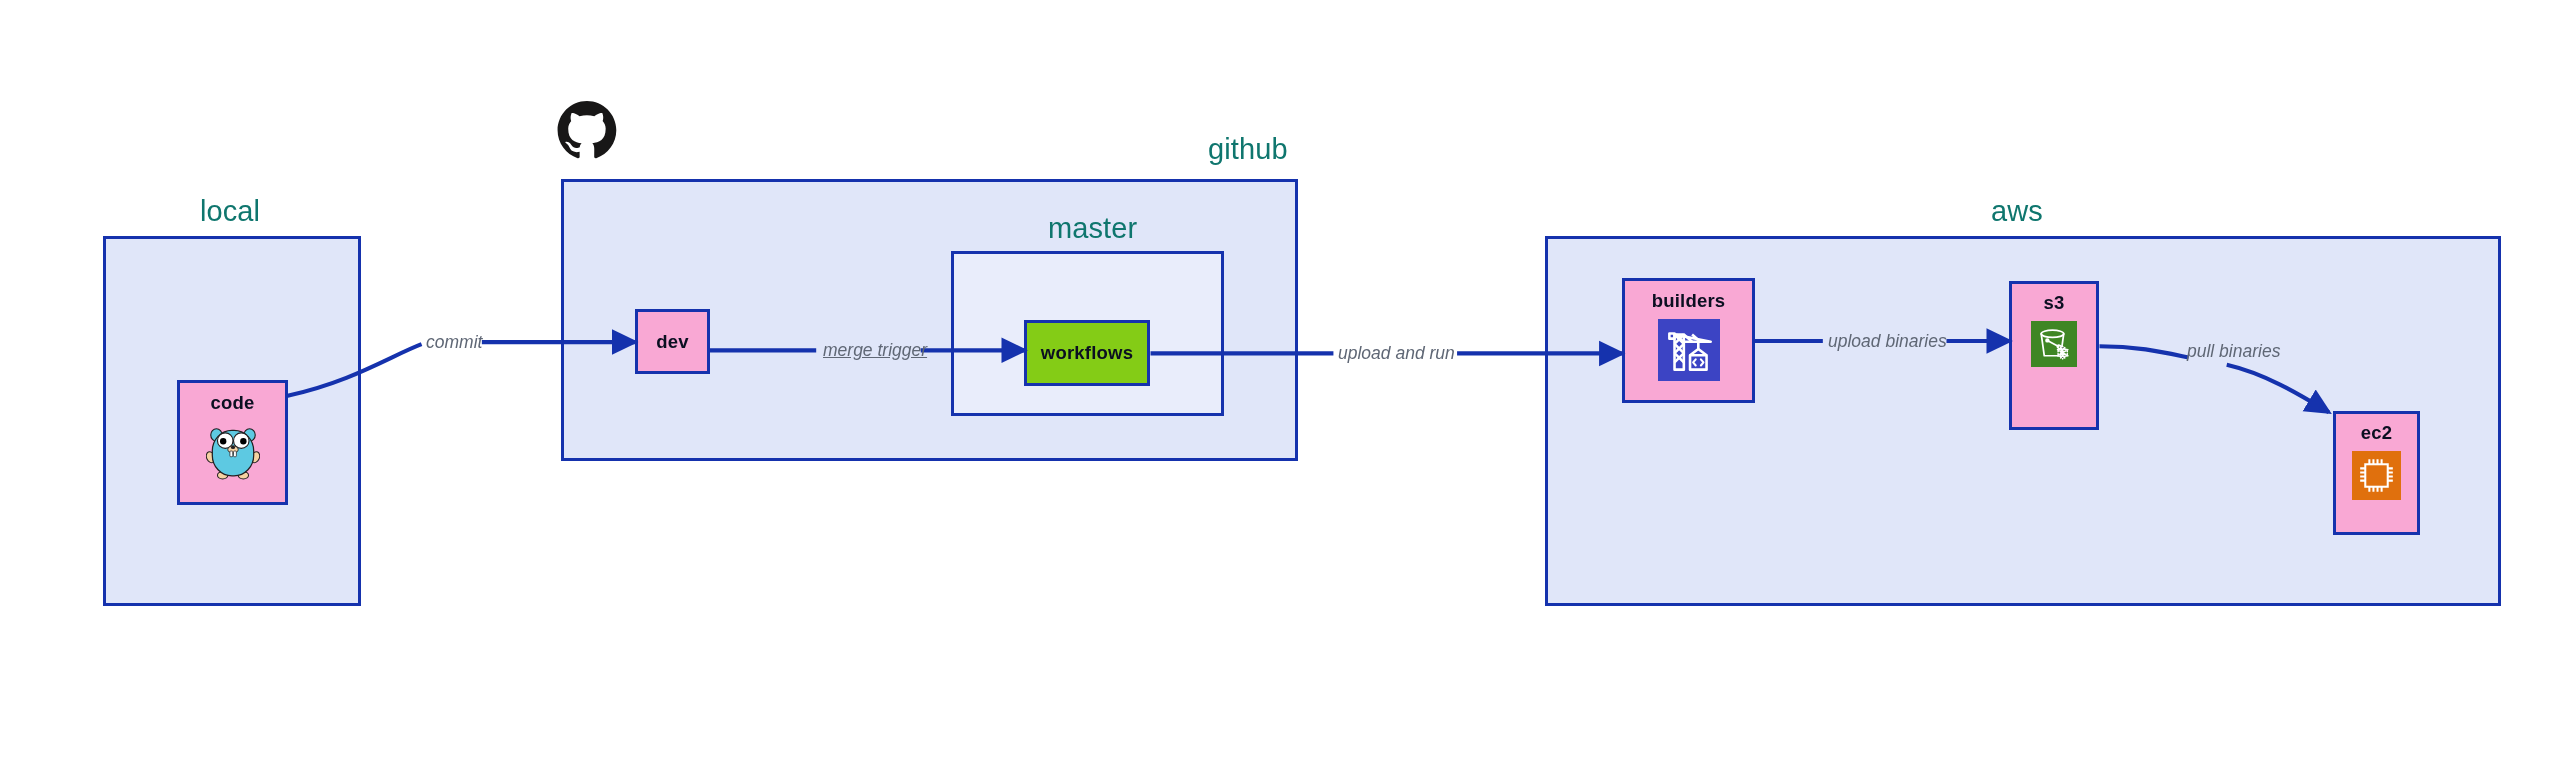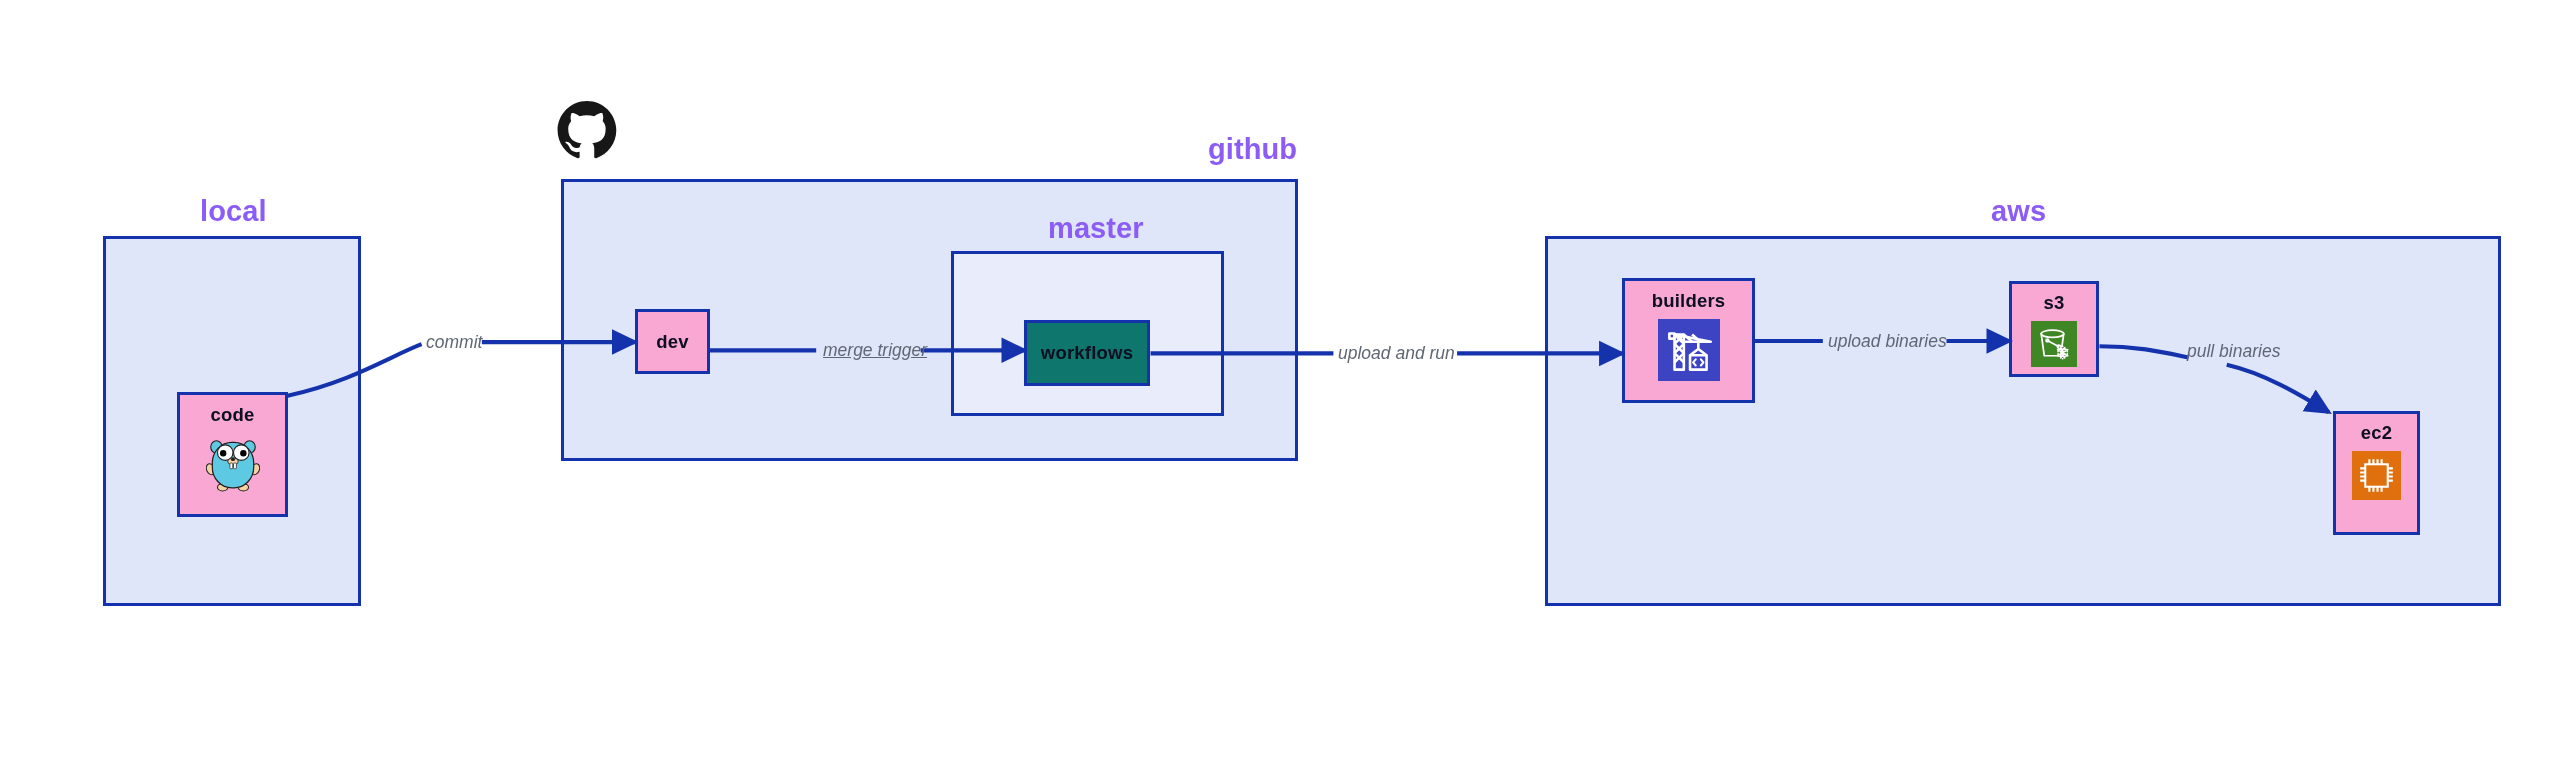--- a/index.html
+++ b/index.html
@@ -22,23 +22,23 @@
 
   
   .group {
     position: absolute;
     background: #e0e6f9;
     border: 3.6px solid #1532ad;
     box-sizing: border-box;
   }
   .group-label {
     position: absolute;
-    color: #8b5cf6;
+    color: #0f766e;
     font-size: 29px;
-    font-weight: 700;
+    font-weight: 400;
     white-space: nowrap;
     letter-spacing: 0.1px;
   }
 
   
   .node {
     position: absolute;
     background: #f9a8d4;
     border: 3.6px solid #1532ad;
     box-sizing: border-box;
@@ -95,21 +95,21 @@
   .group-label { z-index: 4; }
 </style>
 </head>
 <body>
 
 <div id="canvas">
 
   <div class="group" style="left:103px; top:236px; width:258px; height:370px;"></div>
   <div class="group-label" style="left:200px; top:195px;">local</div>
 
-  <div class="node" style="left:177px; top:380px; width:111px; height:125px; padding-top:9.3px;margin-top:12px;">
+  <div class="node" style="left:177px; top:380px; width:111px; height:125px; padding-top:9.3px;">
     <span class="node-label">code</span>
     <span class="node-icon" style="margin-top:7.2px;">
       <svg width="54" height="59" viewBox="0 0 104 114" xmlns="http://www.w3.org/2000/svg">
 
         <ellipse cx="20" cy="27" rx="11" ry="12" fill="#5dc9e2" stroke="#231f20" stroke-width="2.2"></ellipse>
         <ellipse cx="84" cy="27" rx="11" ry="12" fill="#5dc9e2" stroke="#231f20" stroke-width="2.2"></ellipse>
 
         <ellipse cx="9" cy="70" rx="8" ry="11" fill="#f6d2a2" stroke="#231f20" stroke-width="2" transform="rotate(-25 9 70)"></ellipse>
         <ellipse cx="95" cy="70" rx="8" ry="11" fill="#f6d2a2" stroke="#231f20" stroke-width="2" transform="rotate(25 95 70)"></ellipse>
 
@@ -135,21 +135,21 @@
   <div class="group" style="left:561px; top:179px; width:737px; height:282px;"></div>
   <div class="group-label" style="left:1208px; top:133px;">github</div>
 
   <div class="node" style="left:635px; top:309px; width:75px; height:65px; justify-content:center;">
     <span class="node-label">dev</span>
   </div>
 
   <div class="group" style="left:951px; top:251px; width:273px; height:165px; background:#e9edfb;"></div>
   <div class="group-label" style="left:1048px; top:212px;">master</div>
 
-  <div class="node" style="left:1024px; top:320px; width:126px; height:66px; justify-content:center; background:#0f766e;">
+  <div class="node" style="left:1024px; top:320px; width:126px; height:66px; justify-content:center; background:#84cc16;">
     <span class="node-label">workflows</span>
   </div>
 
   <div class="group" style="left:1545px; top:236px; width:956px; height:370px;"></div>
   <div class="group-label" style="left:1991px; top:195px;">aws</div>
 
   <div class="node" style="left:1622px; top:278px; width:133px; height:125px; padding-top:9.3px;">
     <span class="node-label">builders</span>
     <span class="node-icon" style="margin-top:7.2px;">
       <svg width="62" height="62" viewBox="0 0 120 120" xmlns="http://www.w3.org/2000/svg">
@@ -168,21 +168,21 @@
           <path d="M62 70 L78 58 L94 70"></path>
           <rect x="62" y="70" width="32" height="28"></rect>
         </g>
         <g fill="none" stroke="#ffffff" stroke-width="4" stroke-linecap="round" stroke-linejoin="round">
           <path d="M73 78 L68 84 L73 90 M83 78 L88 84 L83 90"></path>
         </g>
       </svg>
     </span>
   </div>
 
-  <div class="node" style="left:2009px; top:281px; width:90px; height:96px; padding-top:8.2px;">
+  <div class="node" style="left:2009px; top:281px; width:90px; height:149px; padding-top:8.2px;">
     <span class="node-label">s3</span>
     <span class="node-icon" style="margin-top:7.2px;">
       <svg width="46" height="46" viewBox="0 0 90 90" xmlns="http://www.w3.org/2000/svg">
         <rect x="0" y="0" width="90" height="90" fill="#3f8624"></rect>
         <g fill="none" stroke="#ffffff" stroke-width="3.4" stroke-linecap="round" stroke-linejoin="round">
 
           <ellipse cx="42" cy="25" rx="22" ry="7"></ellipse>
           <path d="M20 25 L26 68 L58 68 L64 25"></path>
 
           <path d="M32 38 L54 50"></path>

